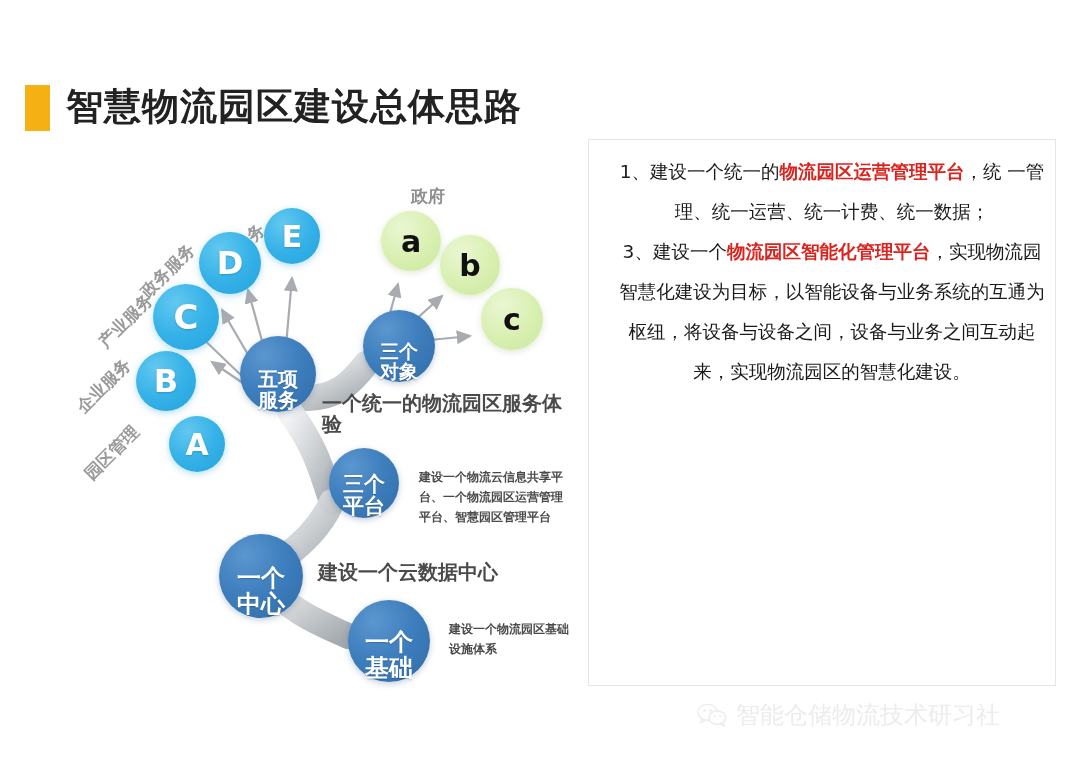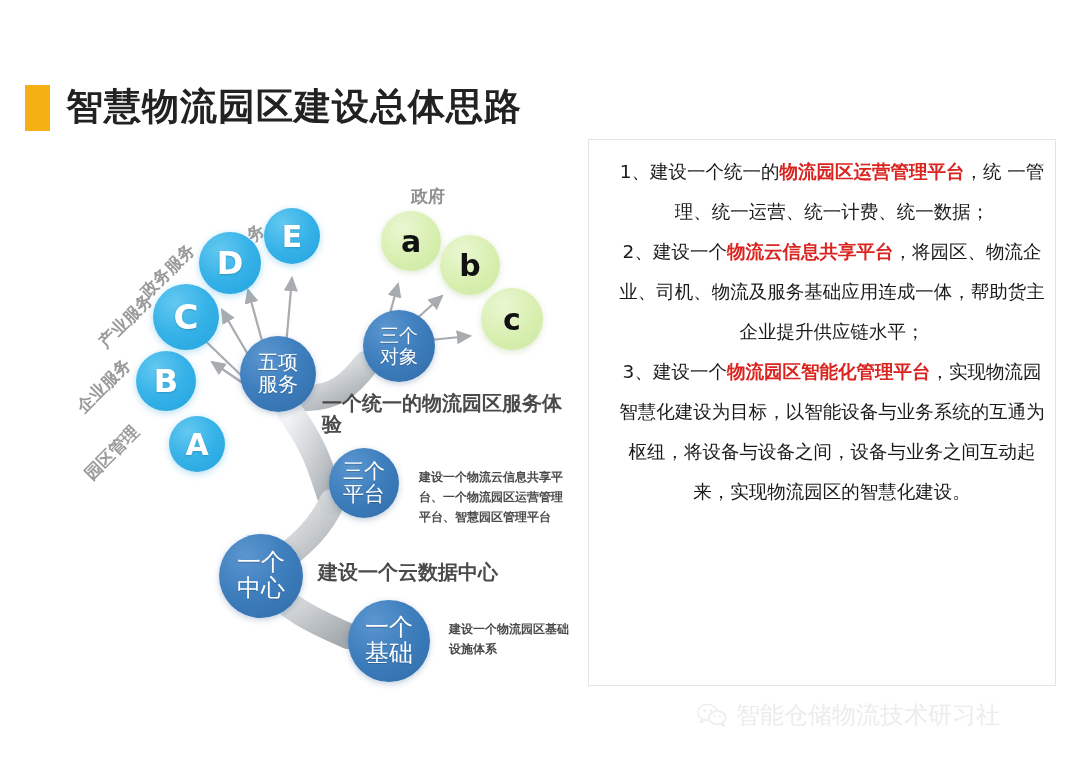--- a/index.html
+++ b/index.html
@@ -40,24 +40,25 @@
   svg.wires{position:absolute;left:0;top:0;width:580px;height:560px;overflow:visible;}
 
   .node{
     position:absolute;border-radius:50%;
     display:flex;align-items:center;justify-content:center;
     text-align:center;box-sizing:border-box;
   }
   
   .hub{
     background:radial-gradient(circle at 32% 26%, #5b96cf 0%, #3f7fbe 45%, #2f6ba8 100%);
-    color:#ffffff;font-weight:400;line-height:1.08;
+    color:#ffffff;font-weight:700;line-height:1.08;
     font-family:"DejaVu Sans","Liberation Sans",sans-serif;
     text-shadow:0 1px 1px rgba(0,0,0,.22);
     box-shadow:0 2px 6px rgba(40,80,130,.28);
+    align-items:flex-end;
   }
   
   .lite{
     background:radial-gradient(circle at 34% 28%, #63c8f0 0%, #36b2e8 50%, #22a2dc 100%);
     color:#ffffff;font-weight:700;
     font-family:"DejaVu Sans","Liberation Sans",sans-serif;
     text-shadow:0 1px 2px rgba(0,60,90,.25);
     box-shadow:0 2px 7px rgba(40,160,215,.35);
   }
   
@@ -101,21 +102,20 @@
 <body>
 
 <div id="stage">
 
   <div class="title-bullet"></div>
   <div class="page-title">智慧物流园区建设总体思路</div>
 
   <div class="right-panel"></div>
   <div class="panel-body">
     <p class="para"><span>1、建设一个统一的</span><span class="hl">物流园区运营管理平台</span><span>，统 一管理、统一运营、统一计费、统一数据；</span></p>
-    <p class="para"><span>2、建设一个</span><span class="hl">物流云信息共享平台</span><span>，将园区、物流企业、司机、物流及服务基础应用连成一体，帮助货主企业提升供应链水平；</span></p>
     <p class="para"><span>3、建设一个</span><span class="hl">物流园区智能化管理平台</span><span>，实现物流园智慧化建设为目标，以智能设备与业务系统的互通为枢纽，将设备与设备之间，设备与业务之间互动起来，实现物流园区的智慧化建设。</span></p>
   </div>
 
   <div class="diagram">
 
     <svg class="wires" viewBox="0 0 580 560">
       <defs>
         <linearGradient id="stemG" x1="0" y1="0" x2="1" y2="1">
           <stop offset="0%" stop-color="#f2f3f4"></stop>
           <stop offset="45%" stop-color="#cfd3d6"></stop>

